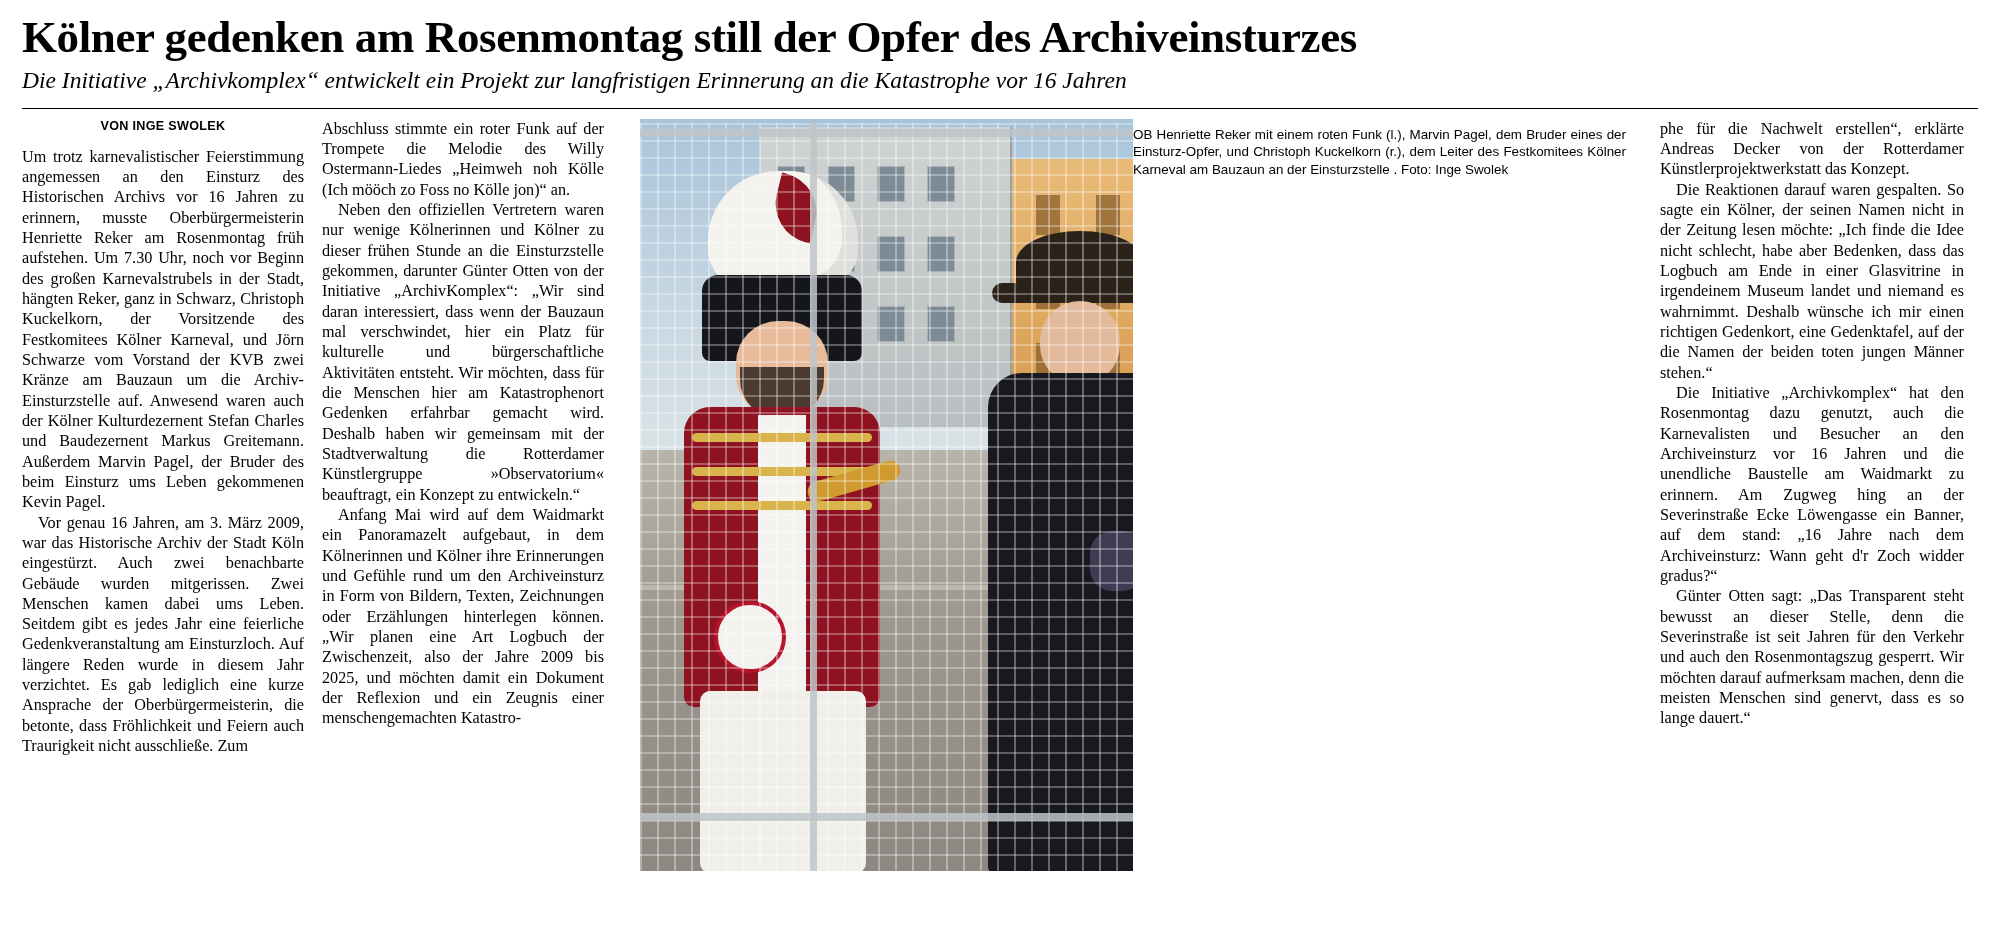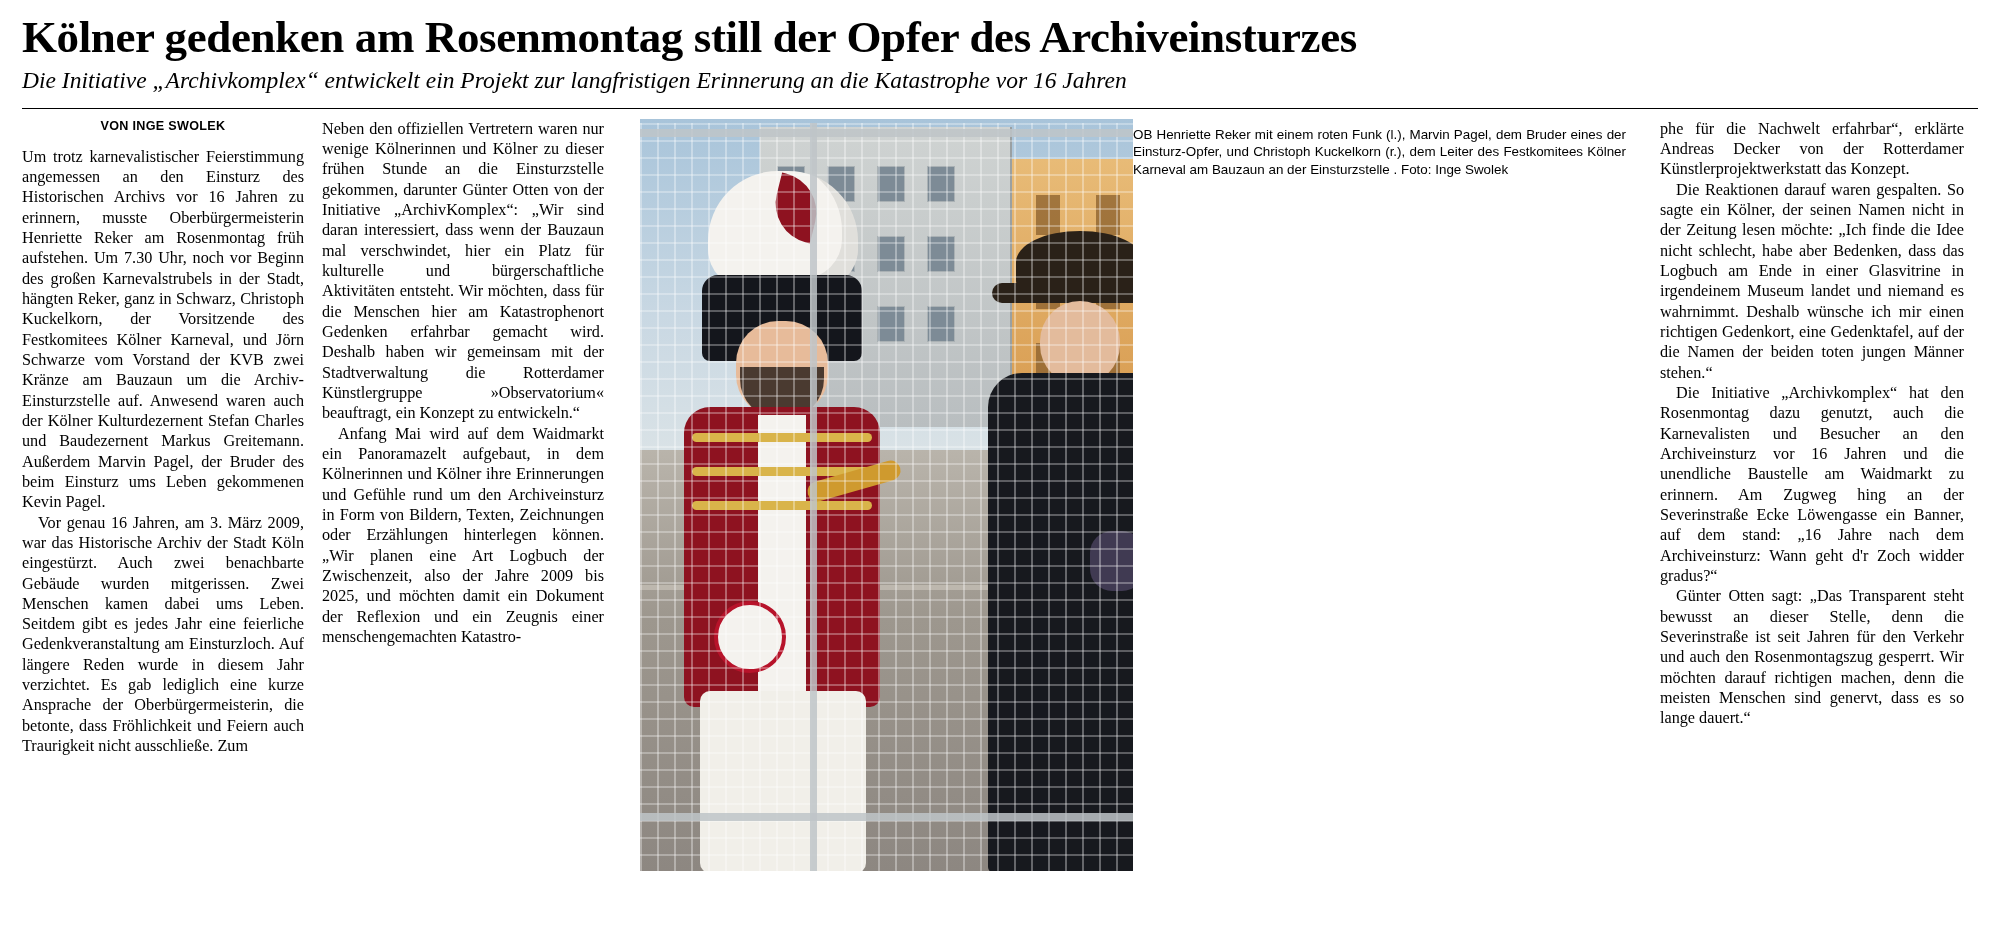--- a/index.html
+++ b/index.html
@@ -302,20 +302,21 @@
 
   <div class="body-area">
 
     <div class="col">
       <div class="byline">VON INGE SWOLEK</div>
       <p>Um trotz karnevalistischer Feierstimmung angemessen an den Einsturz des Historischen Archivs vor 16 Jahren zu erinnern, musste Oberbürgermeisterin Henriette Reker am Rosenmontag früh aufstehen. Um 7.30 Uhr, noch vor Beginn des großen Karnevalstrubels in der Stadt, hängten Reker, ganz in Schwarz, Christoph Kuckelkorn, der Vorsitzende des Festkomitees Kölner Karneval, und Jörn Schwarze vom Vorstand der KVB zwei Kränze am Bauzaun um die Archiv-Einsturzstelle auf. Anwesend waren auch der Kölner Kulturdezernent Stefan Charles und Baudezernent Markus Greitemann. Außerdem Marvin Pagel, der Bruder des beim Einsturz ums Leben gekommenen Kevin Pagel.</p>
       <p>Vor genau 16 Jahren, am 3. März 2009, war das Historische Archiv der Stadt Köln eingestürzt. Auch zwei benachbarte Gebäude wurden mitgerissen. Zwei Menschen kamen dabei ums Leben. Seitdem gibt es jedes Jahr eine feierliche Gedenkveranstaltung am Einsturzloch. Auf längere Reden wurde in diesem Jahr verzichtet. Es gab lediglich eine kurze Ansprache der Oberbürgermeisterin, die betonte, dass Fröhlichkeit und Feiern auch Traurigkeit nicht ausschließe. Zum</p>
     </div>
 
     <div class="col">
+      <p>Abschluss stimmte ein roter Funk auf der Trompete die Melodie des Willy Ostermann-Liedes „Heimweh noh Kölle (Ich mööch zo Foss no Kölle jon)“ an.</p>
       <p>Neben den offiziellen Vertretern waren nur wenige Kölnerinnen und Kölner zu dieser frühen Stunde an die Einsturzstelle gekommen, darunter Günter Otten von der Initiative „ArchivKomplex“: „Wir sind daran interessiert, dass wenn der Bauzaun mal verschwindet, hier ein Platz für kulturelle und bürgerschaftliche Aktivitäten entsteht. Wir möchten, dass für die Menschen hier am Katastrophenort Gedenken erfahrbar gemacht wird. Deshalb haben wir gemeinsam mit der Stadtverwaltung die Rotterdamer Künstlergruppe »Observatorium« beauftragt, ein Konzept zu entwickeln.“</p>
       <p>Anfang Mai wird auf dem Waidmarkt ein Panoramazelt aufgebaut, in dem Kölnerinnen und Kölner ihre Erinnerungen und Gefühle rund um den Archiveinsturz in Form von Bildern, Texten, Zeichnungen oder Erzählungen hinterlegen können. „Wir planen eine Art Logbuch der Zwischenzeit, also der Jahre 2009 bis 2025, und möchten damit ein Dokument der Reflexion und ein Zeugnis einer menschengemachten Katastro-</p>
     </div>
 
     <div class="photo-block">
       <div class="photo">
         <div class="sky"></div>
 
         <div class="bld-a">
           <div class="win" style="left:18px; top:40px;"></div>
@@ -411,20 +412,20 @@
         </div>
       </div>
 
       <div class="caption">
         <span>OB Henriette Reker mit einem roten Funk (l.), Marvin Pagel, dem Bruder eines der Einsturz-Opfer, und Christoph Kuckelkorn (r.), dem Leiter des Festkomitees Kölner Karneval am Bauzaun an der Einsturzstelle .</span>
         <span class="credit">Foto: Inge Swolek</span>
       </div>
     </div>
 
     <div class="col right-col">
-      <p>phe für die Nachwelt erfahrbar“, erklärte Andreas Decker von der Rotterdamer Künstlerprojektwerkstatt das Konzept.</p>
+      <p>phe für die Nachwelt erstellen“, erklärte Andreas Decker von der Rotterdamer Künstlerprojektwerkstatt das Konzept.</p>
       <p>Die Reaktionen darauf waren gespalten. So sagte ein Kölner, der seinen Namen nicht in der Zeitung lesen möchte: „Ich finde die Idee nicht schlecht, habe aber Bedenken, dass das Logbuch am Ende in einer Glasvitrine in irgendeinem Museum landet und niemand es wahrnimmt. Deshalb wünsche ich mir einen richtigen Gedenkort, eine Gedenktafel, auf der die Namen der beiden toten jungen Männer stehen.“</p>
       <p>Die Initiative „Archivkomplex“ hat den Rosenmontag dazu genutzt, auch die Karnevalisten und Besucher an den Archiveinsturz vor 16 Jahren und die unendliche Baustelle am Waidmarkt zu erinnern. Am Zugweg hing an der Severinstraße Ecke Löwengasse ein Banner, auf dem stand: „16 Jahre nach dem Archiveinsturz: Wann geht d'r Zoch widder gradus?“</p>
-      <p>Günter Otten sagt: „Das Transparent steht bewusst an dieser Stelle, denn die Severinstraße ist seit Jahren für den Verkehr und auch den Rosenmontagszug gesperrt. Wir möchten darauf richtigen machen, denn die meisten Menschen sind genervt, dass es so lange dauert.“</p>
+      <p>Günter Otten sagt: „Das Transparent steht bewusst an dieser Stelle, denn die Severinstraße ist seit Jahren für den Verkehr und auch den Rosenmontagszug gesperrt. Wir möchten darauf aufmerksam machen, denn die meisten Menschen sind genervt, dass es so lange dauert.“</p>
     </div>
 
   </div>
 </div>
 
 </body></html>

